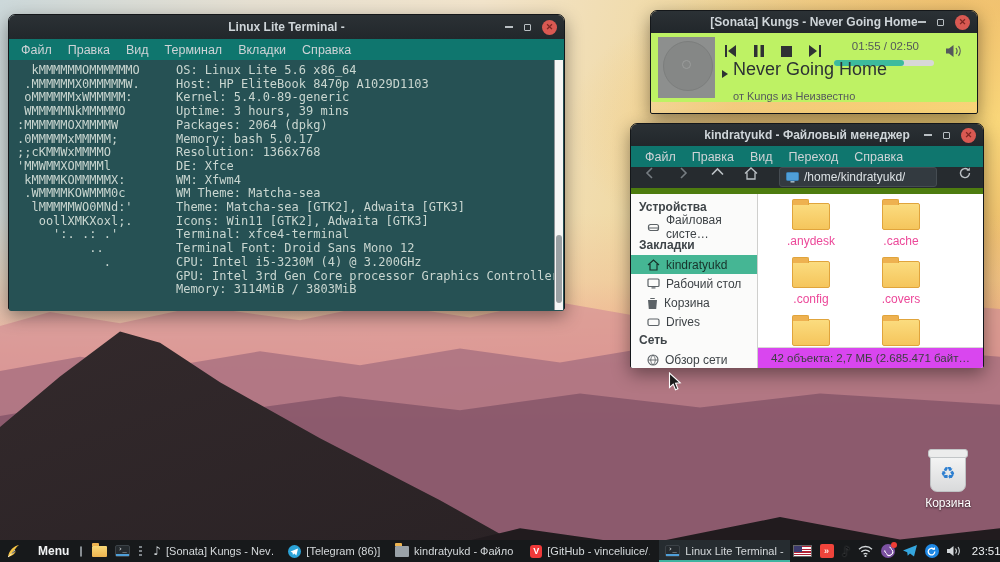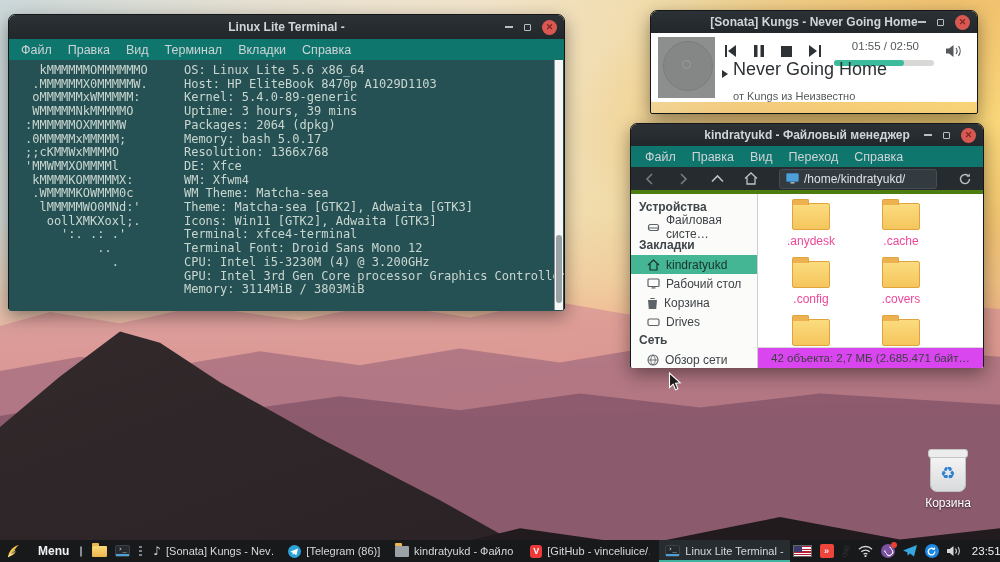--- a/index.html
+++ b/index.html
@@ -34,45 +34,45 @@
   .tb-close { width:15px; height:15px; border-radius:50%; background:#d95952; color:#7e2622; font-size:9px; font-weight:bold;
               display:flex; align-items:center; justify-content:center; line-height:1; }
   .menubar { display:flex; align-items:center; gap:0; background:#0f766e; color:#ced3d6; font-size:12.5px; }
   .menubar span { padding:3px 8px; }
 
   
   .win-term { left:8px; top:14px; width:557px; height:296px; }
   .win-term .titlebar { height:24px; }
   .win-term .menubar { height:21px; padding-left:4px; }
   .term-body { position:relative; height:251px; background:#265154; overflow:hidden; border-radius:0 0 2px 2px; }
-  .term-pre { padding:4px 12px 0 16px; }
+  .term-pre { padding:4px 12px 0 8px; }
   .tl { white-space:pre; font-family:"DejaVu Sans Mono",monospace; font-size:12px; line-height:13.7px; color:#c9d6d0; }
   .term-scroll { position:absolute; top:0; right:1px; bottom:1px; width:9px; background:#f6f6f5; border-left:1px solid #8f9598; }
   .term-thumb { position:absolute; left:1px; width:6px; top:70%; height:27%; background:#9aa0a3; border-radius:3px; }
 
   
   .win-player { left:650px; top:10px; width:328px; height:104px; }
-  .player-body { position:relative; height:69px; background:#ffffff; border-radius:0 0 2px 2px;text-align:right; }
+  .player-body { position:relative; height:69px; background:#bef264; border-radius:0 0 2px 2px;text-align:right; }
   .album { position:absolute; left:7px; top:4px; width:57px; height:61px; background:#8d8f8e; }
   .album .disc { position:absolute; left:5px; top:4px; width:50px; height:50px; border-radius:50%; background:#858786; border:1px solid #7c7e7d; }
   .album .hub { position:absolute; left:24px; top:23px; width:9px; height:9px; border-radius:50%; border:1px solid #9a9c9b; }
   .transport { position:absolute; left:73px; top:12px; display:flex; gap:17px; align-items:center; }
   .transport svg { display:block; }
   .ptime { position:absolute; right:58px; top:7px; font-size:11.5px; color:#53585b; }
   .pbar { position:absolute; left:183px; top:27px; width:100px; height:6px; background:#d8d8d6; border-radius:3px; }
   .pfill { height:100%; background:#3dbb9d; border-radius:3px; }
   .vol { position:absolute; right:14px; top:11px; }
   .play-caret { position:absolute; left:71px; top:37px; width:0; height:0; border-left:6px solid #2d3133; border-top:4px solid transparent; border-bottom:4px solid transparent; }
   .song { position:absolute; left:82px; top:26px; font-size:18px; color:#2c3234; }
   .artist { position:absolute; left:82px; top:57px; font-size:11px; color:#55595c; }
 
   
   .win-fm { left:630px; top:123px; width:354px; height:245px; }
   .win-fm .menubar { height:21px; padding-left:6px; }
-  .fm-toolbar { height:27px; background:#262b2f; display:flex; align-items:center; gap:14px; padding:0 8px; border-bottom:4px solid #4d7c0f; }
+  .fm-toolbar { height:27px; background:#262b2f; display:flex; gap:14px; padding:0 8px; border-bottom:6px solid #4d7c0f; }
   .navbtn { width:20px; display:flex; justify-content:center; }
   .addrbar { flex:1; height:20px; margin:0 4px; background:#333a40; border:1px solid #454c52; border-radius:3px;
              display:flex; align-items:center; gap:5px; padding:0 6px; }
   .addrbar .path { color:#dde2e5; font-size:12px; white-space:nowrap; overflow:hidden; }
   .fm-main { display:flex; height:174px; background:#fff; border-radius:0 0 2px 2px; overflow:hidden; }
   .fm-side { width:127px; background:#fbfbfa; border-right:1px solid #cfcfcd; padding-top:4px; font-size:12px; color:#3e4347; }
   .side-h { font-weight:bold; color:#3f4549; padding:0 8px; height:19px; line-height:19px; }
   .side-i { display:flex; align-items:center; gap:6px; padding-left:16px; height:19px; }
   .side-i svg { flex:0 0 auto; }
   .side-i.sel { background:#45b694; color:#17322a; }

